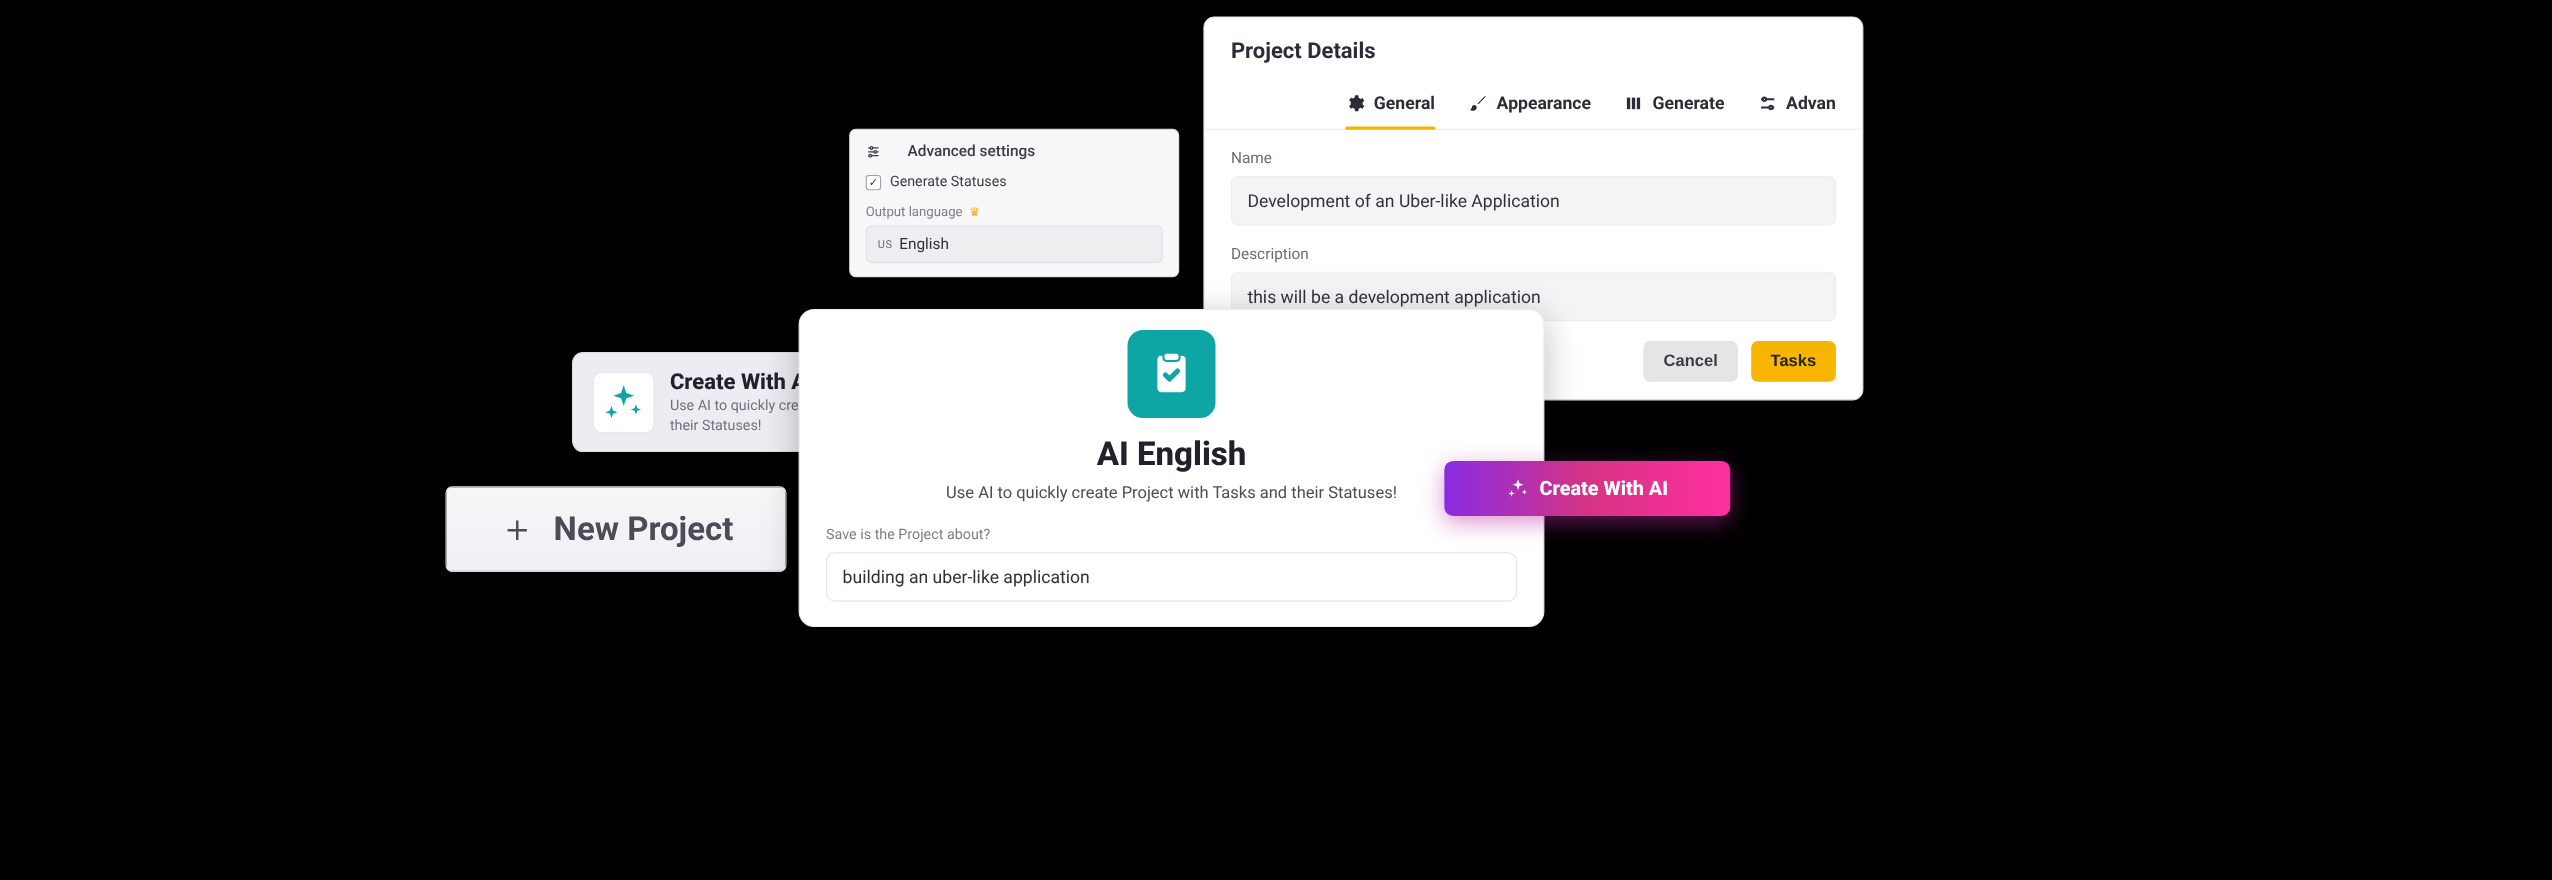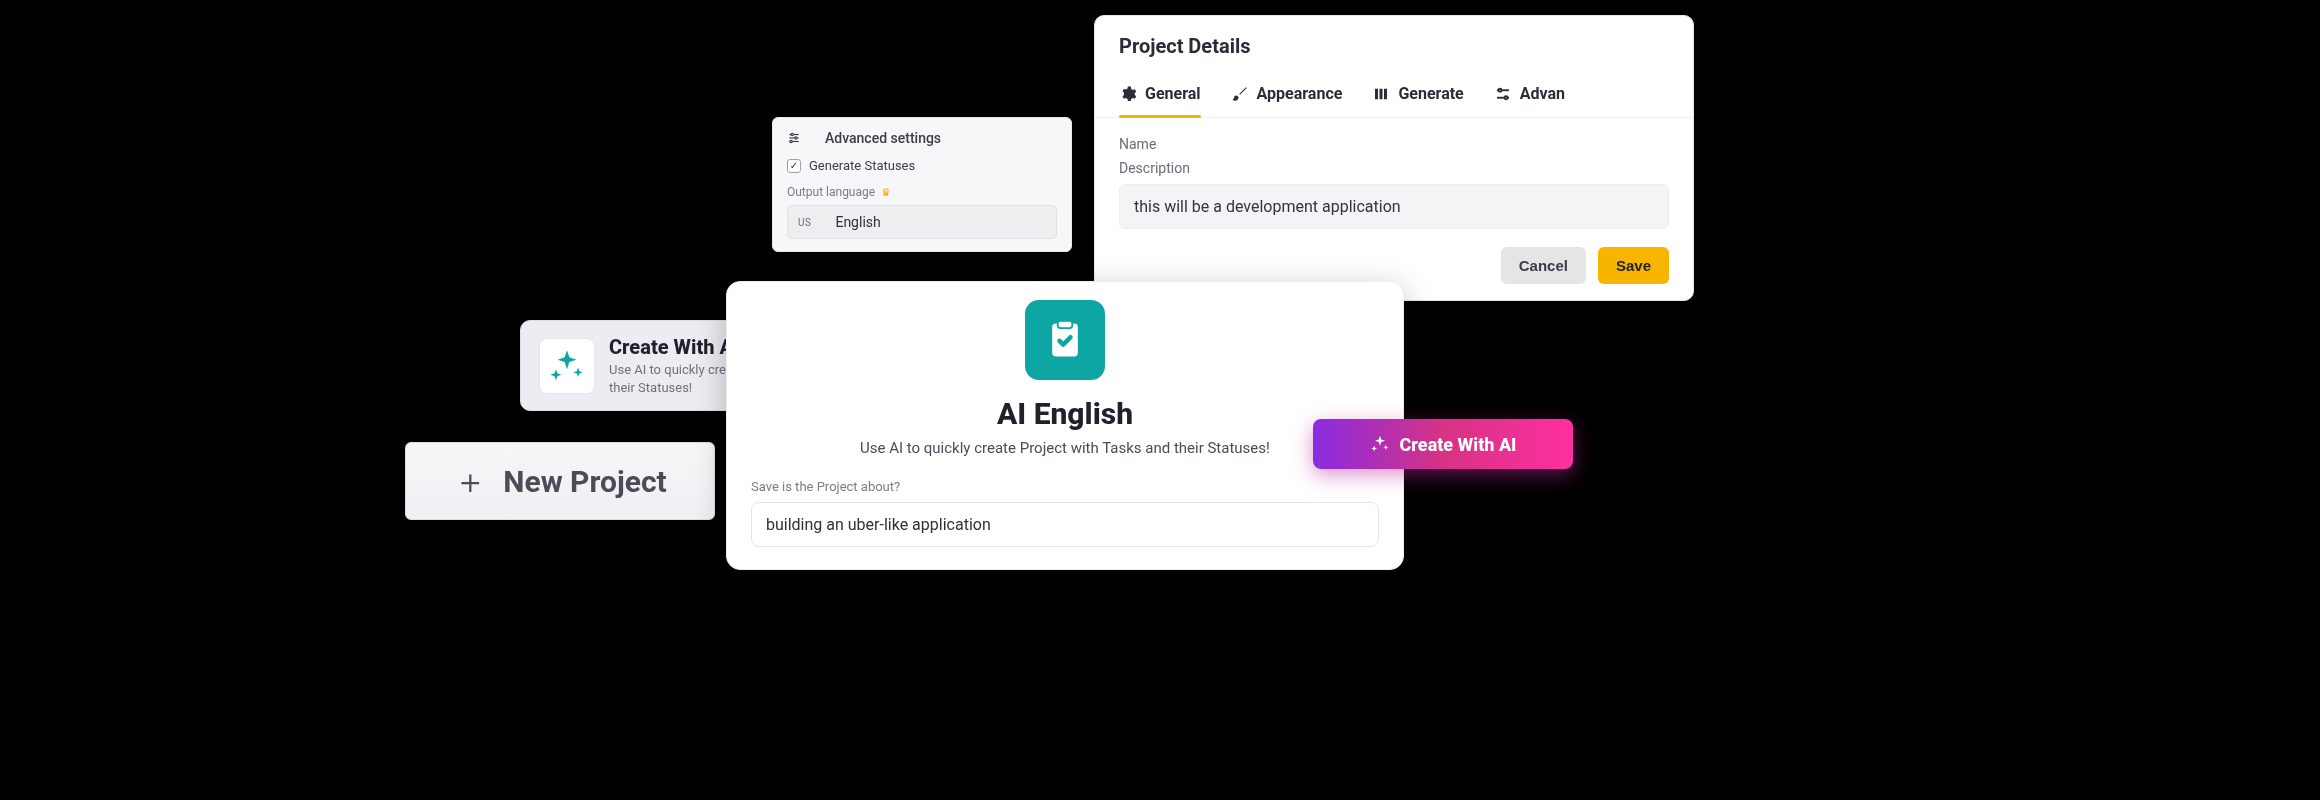--- a/index.html
+++ b/index.html
@@ -22,37 +22,37 @@
     border: 1px solid #e5e5e8;
     border-radius: 6px;
     padding: 12px 14px;
     box-shadow: 0 2px 6px rgba(0,0,0,0.08);
   }
   .adv-header { display:flex; align-items:center; gap:24px; font-size:14px; color:#3a3d47; font-weight:500; }
   .adv-row { display:flex; align-items:center; gap:8px; margin-top:12px; font-size:13px; color:#3a3d47; }
   .adv-check { width:14px; height:14px; border:1px solid #a0a0a8; border-radius:3px; background:#fff; display:inline-flex; align-items:center; justify-content:center; font-size:10px; color:#333; }
   .adv-label-small { font-size:12px; color:#7a7d86; margin-top:12px; display:flex; align-items:center; gap:6px; }
   .crown { color:#f5a623; font-size:11px; }
-  .adv-select { margin-top:6px; background:#eceef0; border:1px solid #e0e0e4; border-radius:5px; padding:8px 10px; font-size:14px; color:#2e313a; display:flex; align-items:center; gap:24px; }
+  .adv-select { margin-top:6px; background:#eceef0; border:1px solid #e0e0e4; border-radius:5px; padding:8px 10px; font-size:14px; color:#2e313a; display:flex; align-items:center; gap:6px; }
   .us-tag { font-size:10px; letter-spacing:0.5px; color:#6a6d76; }
 
   
   .project-details {
     position: absolute;
     left: 1094px;
     top: 15px;
     width: 600px;
     background:#fff;
     border:1px solid #e6e6ea;
     border-radius:10px;
     box-shadow: 0 4px 20px rgba(0,0,0,0.12);
     padding-bottom: 16px;
   }
   .pd-title { font-size:20px; font-weight:700; color:#2a2d36; padding:18px 24px 10px; }
-  .pd-tabs { display:flex; gap:30px; padding: 8px 24px 0; border-bottom:1px solid #eceef0; }
+  .pd-tabs { display:flex; gap:30px; padding: 8px 24px 0; border-bottom:1px solid #eceef0;justify-content:flex-end; }
   .pd-tab { display:flex; align-items:center; gap:8px; font-size:16px; font-weight:700; color:#2a2d36; padding:8px 0 14px; position:relative; cursor:pointer; }
   .pd-tab.active::after { content:""; position:absolute; left:0; right:0; bottom:-1px; height:3px; background:#f5b400; border-radius:2px; }
   .pd-body { padding: 18px 24px 0; }
   .pd-field-label { font-size:14px; color:#6a6d76; margin-bottom:8px; display:block; }
   .pd-input { width:100%; background:#f3f4f6; border:1px solid #eceef0; border-radius:6px; padding:12px 14px; font-size:16px; color:#31343d; margin-bottom:18px; }
   .pd-actions { display:flex; gap:12px; justify-content:flex-end; padding: 0 24px; }
   .btn-cancel { background:#e5e5e5; border:none; border-radius:6px; padding:10px 18px; font-size:15px; font-weight:600; color:#3a3d47; cursor:pointer; }
   .btn-save { background:#f7b500; border:none; border-radius:6px; padding:10px 18px; font-size:15px; font-weight:700; color:#222; cursor:pointer; }
 
   
@@ -191,26 +191,27 @@
             <line x1="4" y1="17" x2="20" y2="17"></line>
             <circle cx="8" cy="7" r="2" fill="#fff"></circle>
             <circle cx="16" cy="17" r="2" fill="#fff"></circle>
           </svg>
       </span>
       <span>Advan</span>
     </div>
   </div>
   <div class="pd-body">
     <label class="pd-field-label">Name</label>
+    <div class="pd-input">Development of an Uber-like Application</div>
     <label class="pd-field-label">Description</label>
     <div class="pd-input">this will be a development application</div>
   </div>
   <div class="pd-actions">
     <button class="btn-cancel">Cancel</button>
-    <button class="btn-save">Save</button>
+    <button class="btn-save">Tasks</button>
   </div>
 </div>
 
 <div class="cwai-card">
   <div class="cwai-icon">
     <svg width="38" height="38" viewBox="0 0 24 24" fill="#0ea5a5">
       <path d="M12 2l1.5 4.5L18 8l-4.5 1.5L12 14l-1.5-4.5L6 8l4.5-1.5L12 2zM5 14l.9 2.6L8.5 17.5l-2.6.9L5 21l-.9-2.6L1.5 17.5l2.6-.9L5 14zM19 13l.8 2.3 2.2.7-2.2.7L19 19l-.8-2.3-2.2-.7 2.2-.7L19 13z"></path>
     </svg>
   </div>
   <div>

